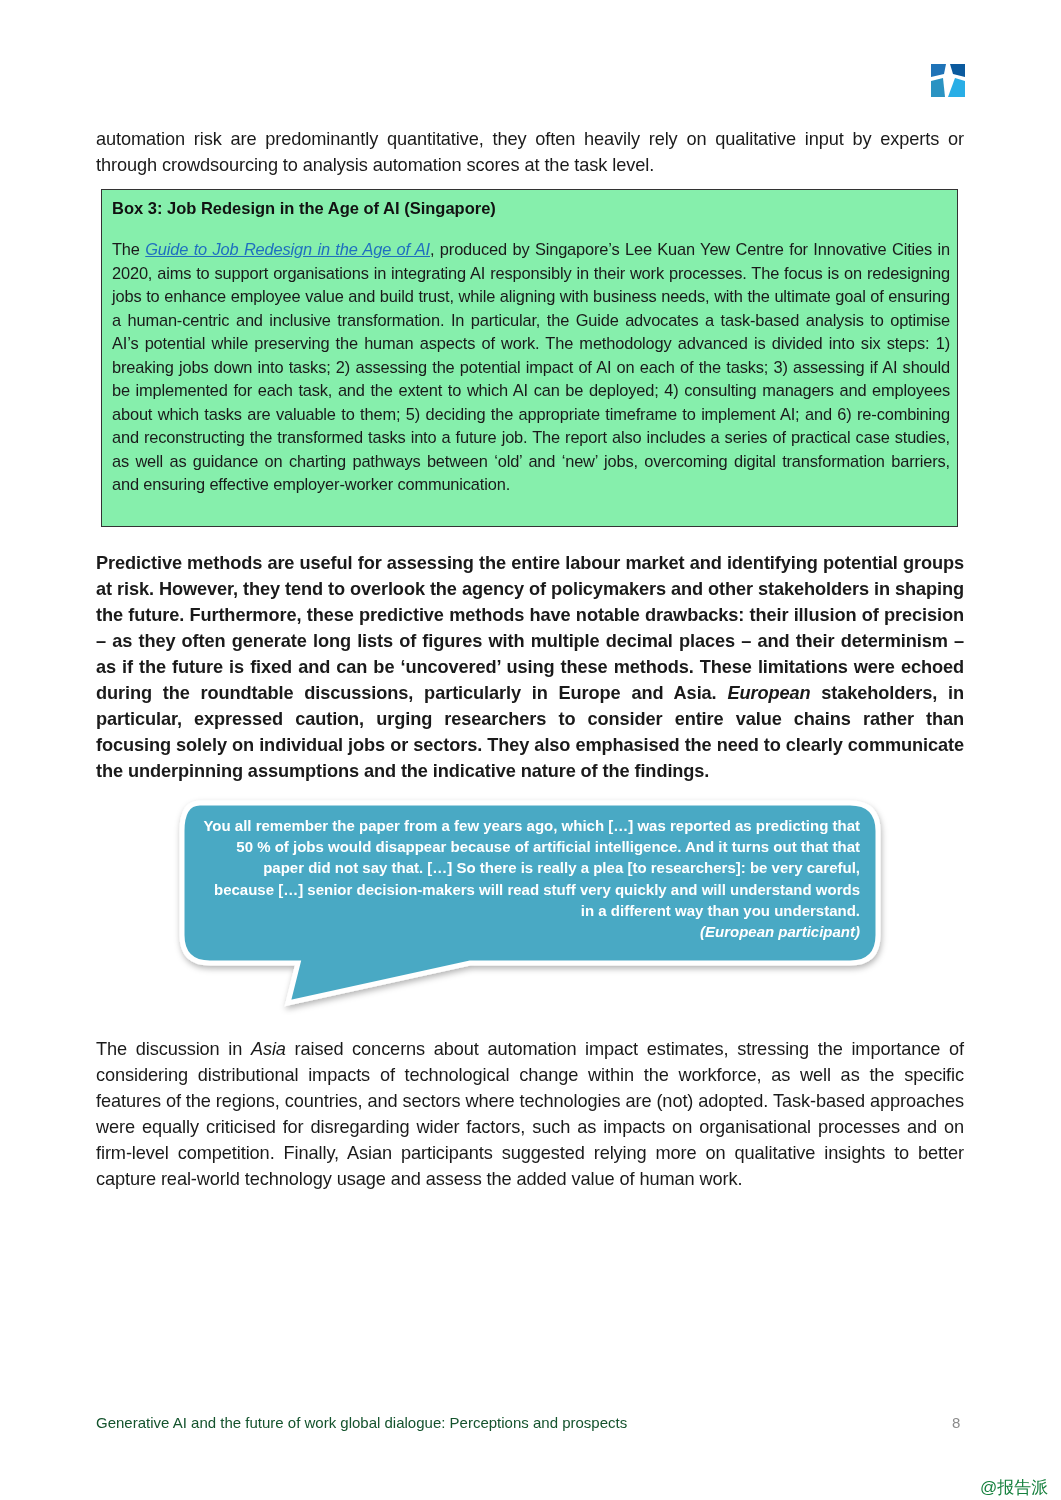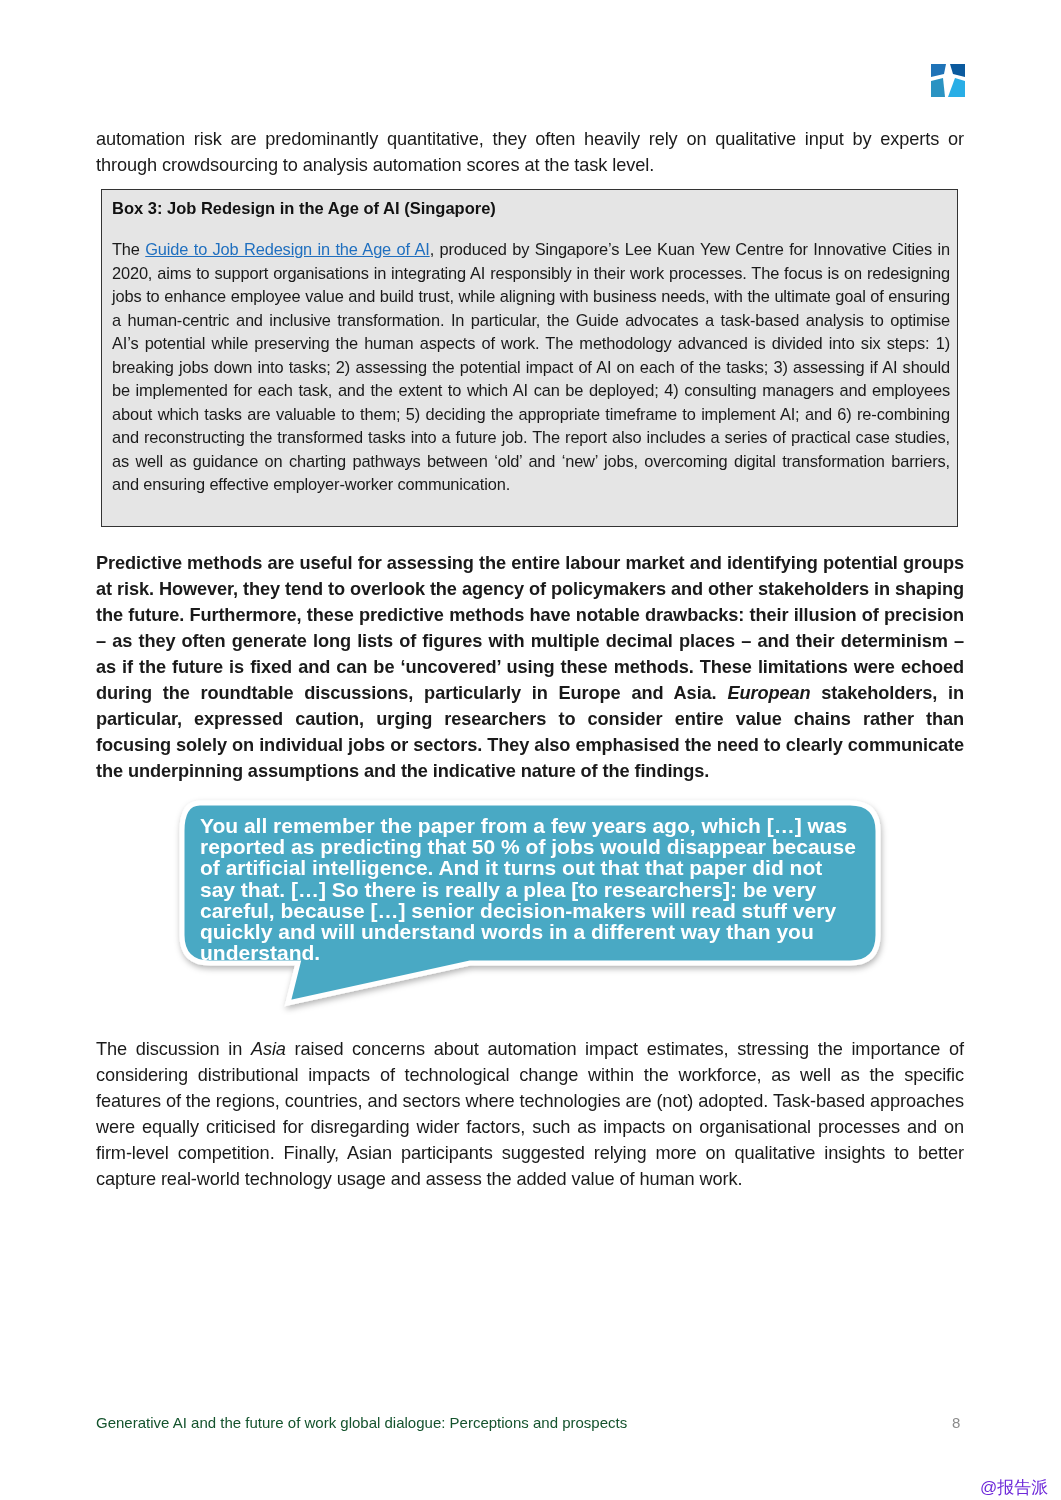--- a/index.html
+++ b/index.html
@@ -14,53 +14,53 @@
       position: absolute; left: 96px; width: 868px;
       font-size: 18.2px; line-height: 26px; text-align: justify;
       letter-spacing: -0.1px; margin: 0;
     }
     .p-intro { top: 126px; }
     .p-predictive { top: 550px; font-weight: bold; }
     .p-asia { top: 1036px; }
 
     .box {
       position: absolute; left: 101px; top: 189px; width: 857px; height: 338px;
-      border: 1.3px solid #333333; background: #e5e5e5; box-sizing: border-box;
+      border: 1.3px solid #333333; background: #86efac; box-sizing: border-box;
     }
     .box-title {
       position: absolute; left: 10px; top: 9px;
       font-size: 16.5px; font-weight: bold; margin: 0; color: #111;
     }
     .box-body {
       position: absolute; left: 10px; top: 48px; width: 838px;
       font-size: 16.4px; line-height: 23.5px; text-align: justify; margin: 0;
       letter-spacing: -0.15px; color: #1a1a1a;
     }
-    .box-body a { color: #1f6fbf; text-decoration: underline; }
+    .box-body a { color: #1f6fbf; font-style: italic; text-decoration: underline; }
 
     .bubble-wrap { position: absolute; left: 170px; top: 795px; width: 720px; height: 220px; }
     .bubble-svg { position: absolute; left: 0; top: 0; }
     .bubble-text {
       position: absolute; left: 30px; top: 20px; width: 660px;
-      text-align: left; color: #ffffff; font-weight: bold;
-      font-size: 21px; line-height: 21.2px; margin: 0;
+      text-align: right; color: #ffffff; font-weight: bold;
+      font-size: 15px; line-height: 21.2px; margin: 0;
     }
     .bubble-attr { display: block; font-style: italic; }
 
     .footer-title {
       position: absolute; left: 96px; top: 1414px;
       font-size: 15px; color: #14532d;
     }
     .footer-page {
       position: absolute; left: 952px; top: 1414px;
       font-size: 15px; color: #8a8a8a;
     }
     .watermark {
       position: absolute; left: 980px; top: 1476px;
-      font-size: 17px; color: #6d28d9;
+      font-size: 17px; color: #15803d;
     }
     em { font-style: italic; }
   </style>
 </head>
 <body>
 
 <svg class="logo" viewBox="0 0 34 33">
   <polygon points="0,0 15,0 13,10 0,13" fill="#1f73b7"></polygon>
   <polygon points="19,0 34,0 34,13 22,10" fill="#0b5a9e"></polygon>
   <polygon points="0,17 12,14 14,33 0,33" fill="#2a93c2"></polygon>
@@ -80,20 +80,21 @@
   <svg class="bubble-svg" width="720" height="220" viewBox="0 0 720 220">
     <defs>
       <filter id="sh" x="-5%" y="-5%" width="110%" height="120%">
         <feDropShadow dx="1" dy="3" stdDeviation="3" flood-color="#000" flood-opacity="0.3"></feDropShadow>
       </filter>
     </defs>
     <path d="M30,8 H680 Q708,8 708,36 V140 Q708,168 680,168 H300 L118,208 L128,168 H40 Q12,168 12,140 V36 Q12,8 30,8 Z" fill="#4aa9c4" stroke="#ffffff" stroke-width="5" filter="url(#sh)"></path>
   </svg>
   <p class="bubble-text">
     <span>You all remember the paper from a few years ago, which […] was reported as predicting that 50 % of jobs would disappear because of artificial intelligence. And it turns out that that paper did not say that. […] So there is really a plea [to researchers]: be very careful, because […] senior decision-makers will read stuff very quickly and will understand words in a different way than you understand.</span>
+    <span class="bubble-attr">(European participant)</span>
   </p>
 </div>
 
 <p class="para p-asia"><span>The discussion in </span><em>Asia</em><span> raised concerns about automation impact estimates, stressing the importance of considering distributional impacts of technological change within the workforce, as well as the specific features of the regions, countries, and sectors where technologies are (not) adopted. Task-based approaches were equally criticised for disregarding wider factors, such as impacts on organisational processes and on firm-level competition. Finally, Asian participants suggested relying more on qualitative insights to better capture real-world technology usage and assess the added value of human work.</span></p>
 
 <div class="footer-title">Generative AI and the future of work global dialogue: Perceptions and prospects</div>
 <div class="footer-page">8</div>
 
 <div class="watermark">@报告派</div>
 

